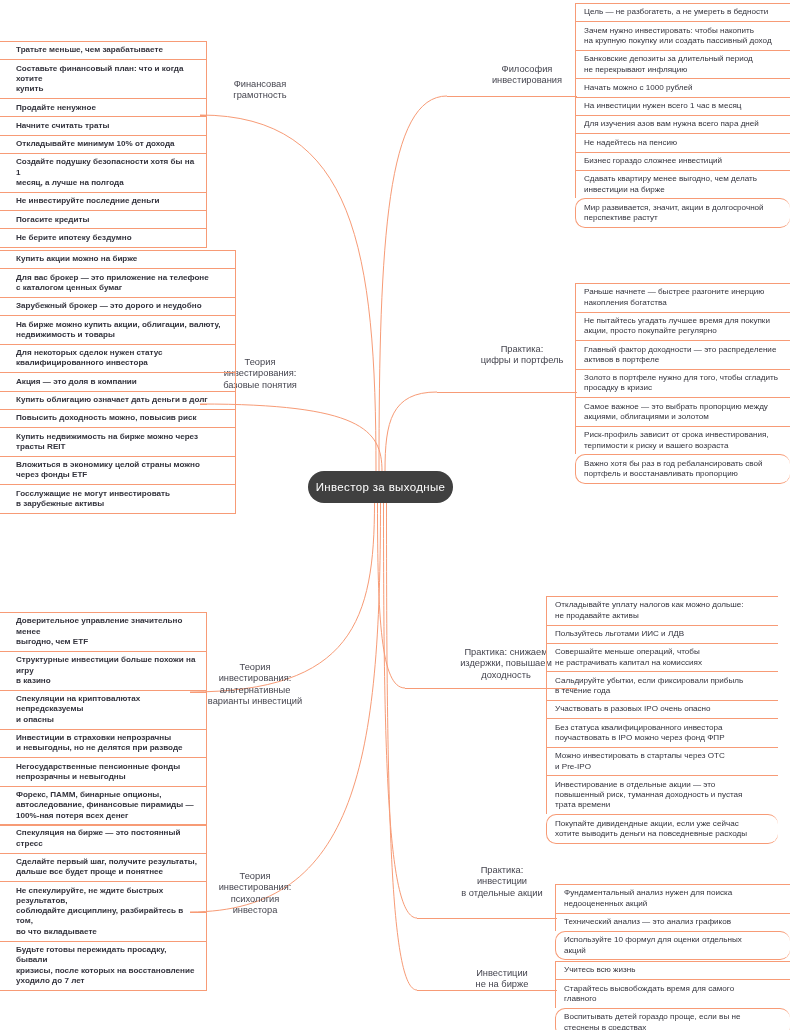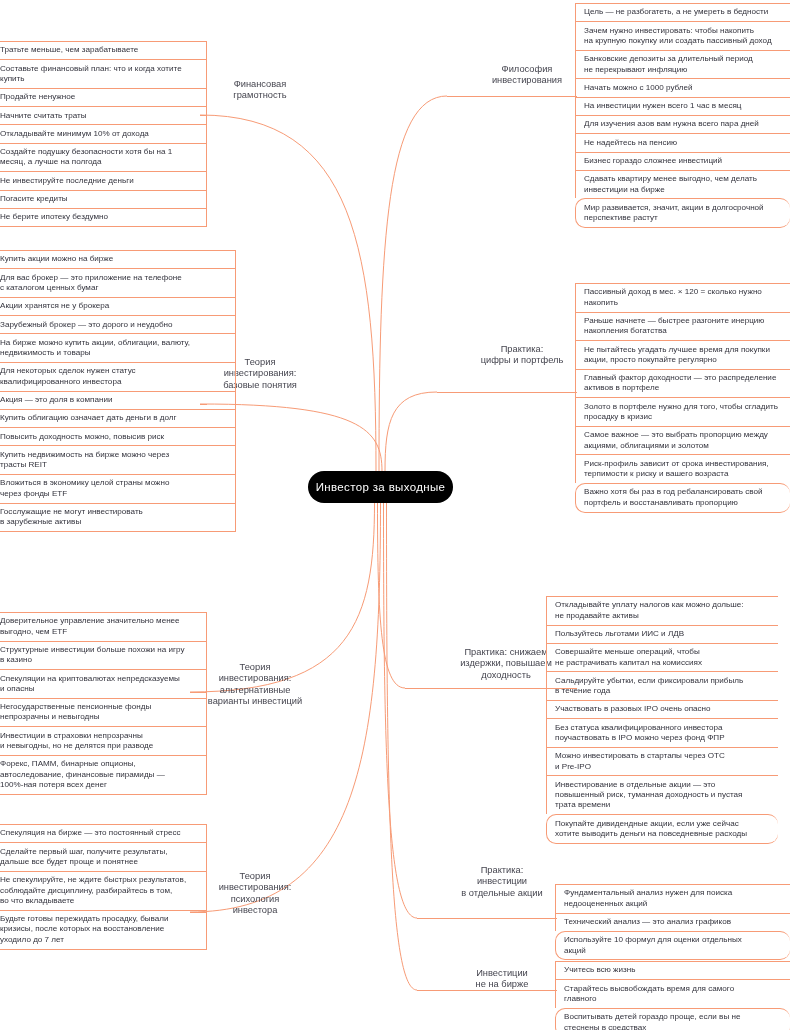--- a/index.html
+++ b/index.html
@@ -25,21 +25,21 @@
     position: absolute; left: 0; top: 0;
     width: 790px; height: 1030px;
     pointer-events: none;
     z-index: 1;
   }
   
   .center-node {
     position: absolute;
     left: 308px; top: 471px;
     width: 145px; height: 32px;
-    background: #000000;
+    background: #404040;
     border-radius: 16px;
     color: #ffffff;
     font-size: 11.5px;
     letter-spacing: .35px;
     display: flex;
     align-items: center;
     justify-content: center;
     z-index: 5;
     white-space: nowrap;
   }
@@ -72,22 +72,23 @@
     line-height: 10.3px;
     color: #33333d;
     padding: 3.4px 6px 3.6px 6px;
     white-space: pre-line;
   }
   
   .leaves.left .leaf {
     border-top: 1px solid #f79b76;
     border-right: 1px solid #f79b76;
     text-align: left;
-    padding-left: 0;
+    padding-left: 16px;
     padding-right: 8px;
+    font-weight: bold;
   }
   .leaves.left .leaf:last-child { border-bottom: 1px solid #f79b76; }
   
   .leaves.right .leaf {
     border-top: 1px solid #f79b76;
     border-left: 1px solid #f79b76;
     text-align: left;
     padding-left: 8px;
     padding-right: 0;
   }
@@ -156,21 +157,20 @@
       </div>
       <div class="branch">
         <div class="branch-label" style="left: 215px; top: 357px; width: 90px;">Теория
 инвестирования:
 базовые понятия</div>
         <div class="branch-rule" style="left: 200px; width: 7px; top: 404px;"></div>
         <div class="leaves left" style="left: 0px; top: 250px; width: 236px;">
           <div class="leaf">Купить акции можно на бирже</div>
           <div class="leaf">Для вас брокер — это приложение на телефоне
 с каталогом ценных бумаг</div>
-          <div class="leaf">Акции хранятся не у брокера</div>
           <div class="leaf">Зарубежный брокер — это дорого и неудобно</div>
           <div class="leaf">На бирже можно купить акции, облигации, валюту,
 недвижимость и товары</div>
           <div class="leaf">Для некоторых сделок нужен статус
 квалифицированного инвестора</div>
           <div class="leaf">Акция — это доля в компании</div>
           <div class="leaf">Купить облигацию означает дать деньги в долг</div>
           <div class="leaf">Повысить доходность можно, повысив риск</div>
           <div class="leaf">Купить недвижимость на бирже можно через
 трасты REIT</div>
@@ -178,22 +178,20 @@
 через фонды ETF</div>
           <div class="leaf">Госслужащие не могут инвестировать
 в зарубежные активы</div>
         </div>
       </div>
       <div class="branch">
         <div class="branch-label" style="left: 472px; top: 344px; width: 100px;">Практика:
 цифры и портфель</div>
         <div class="branch-rule" style="left: 437px; width: 140px; top: 392px;"></div>
         <div class="leaves right" style="left: 575px; top: 283px; width: 215px;">
-          <div class="leaf">Пассивный доход в мес. × 120 = сколько нужно
-накопить</div>
           <div class="leaf">Раньше начнете — быстрее разгоните инерцию
 накопления богатства</div>
           <div class="leaf">Не пытайтесь угадать лучшее время для покупки
 акции, просто покупайте регулярно</div>
           <div class="leaf">Главный фактор доходности — это распределение
 активов в портфеле</div>
           <div class="leaf">Золото в портфеле нужно для того, чтобы сгладить
 просадку в кризис</div>
           <div class="leaf">Самое важное — это выбрать пропорцию между
 акциями, облигациями и золотом</div>
@@ -209,24 +207,24 @@
 альтернативные
 варианты инвестиций</div>
         <div class="branch-rule" style="left: 190px; width: 17px; top: 692px;"></div>
         <div class="leaves left" style="left: 0px; top: 612px; width: 207px;">
           <div class="leaf">Доверительное управление значительно менее
 выгодно, чем ETF</div>
           <div class="leaf">Структурные инвестиции больше похожи на игру
 в казино</div>
           <div class="leaf">Спекуляции на криптовалютах непредсказуемы
 и опасны</div>
+          <div class="leaf">Инвестиции в страховки непрозрачны
+и невыгодны, но не делятся при разводе</div>
           <div class="leaf">Негосударственные пенсионные фонды
 непрозрачны и невыгодны</div>
-          <div class="leaf">Инвестиции в страховки непрозрачны
-и невыгодны, но не делятся при разводе</div>
           <div class="leaf">Форекс, ПАММ, бинарные опционы,
 автоследование, финансовые пирамиды —
 100%-ная потеря всех денег</div>
         </div>
       </div>
       <div class="branch">
         <div class="branch-label" style="left: 440px; top: 647px; width: 132px;">Практика: снижаем
 издержки, повышаем
 доходность</div>
         <div class="branch-rule" style="left: 405px; width: 172px; top: 688px;"></div>

